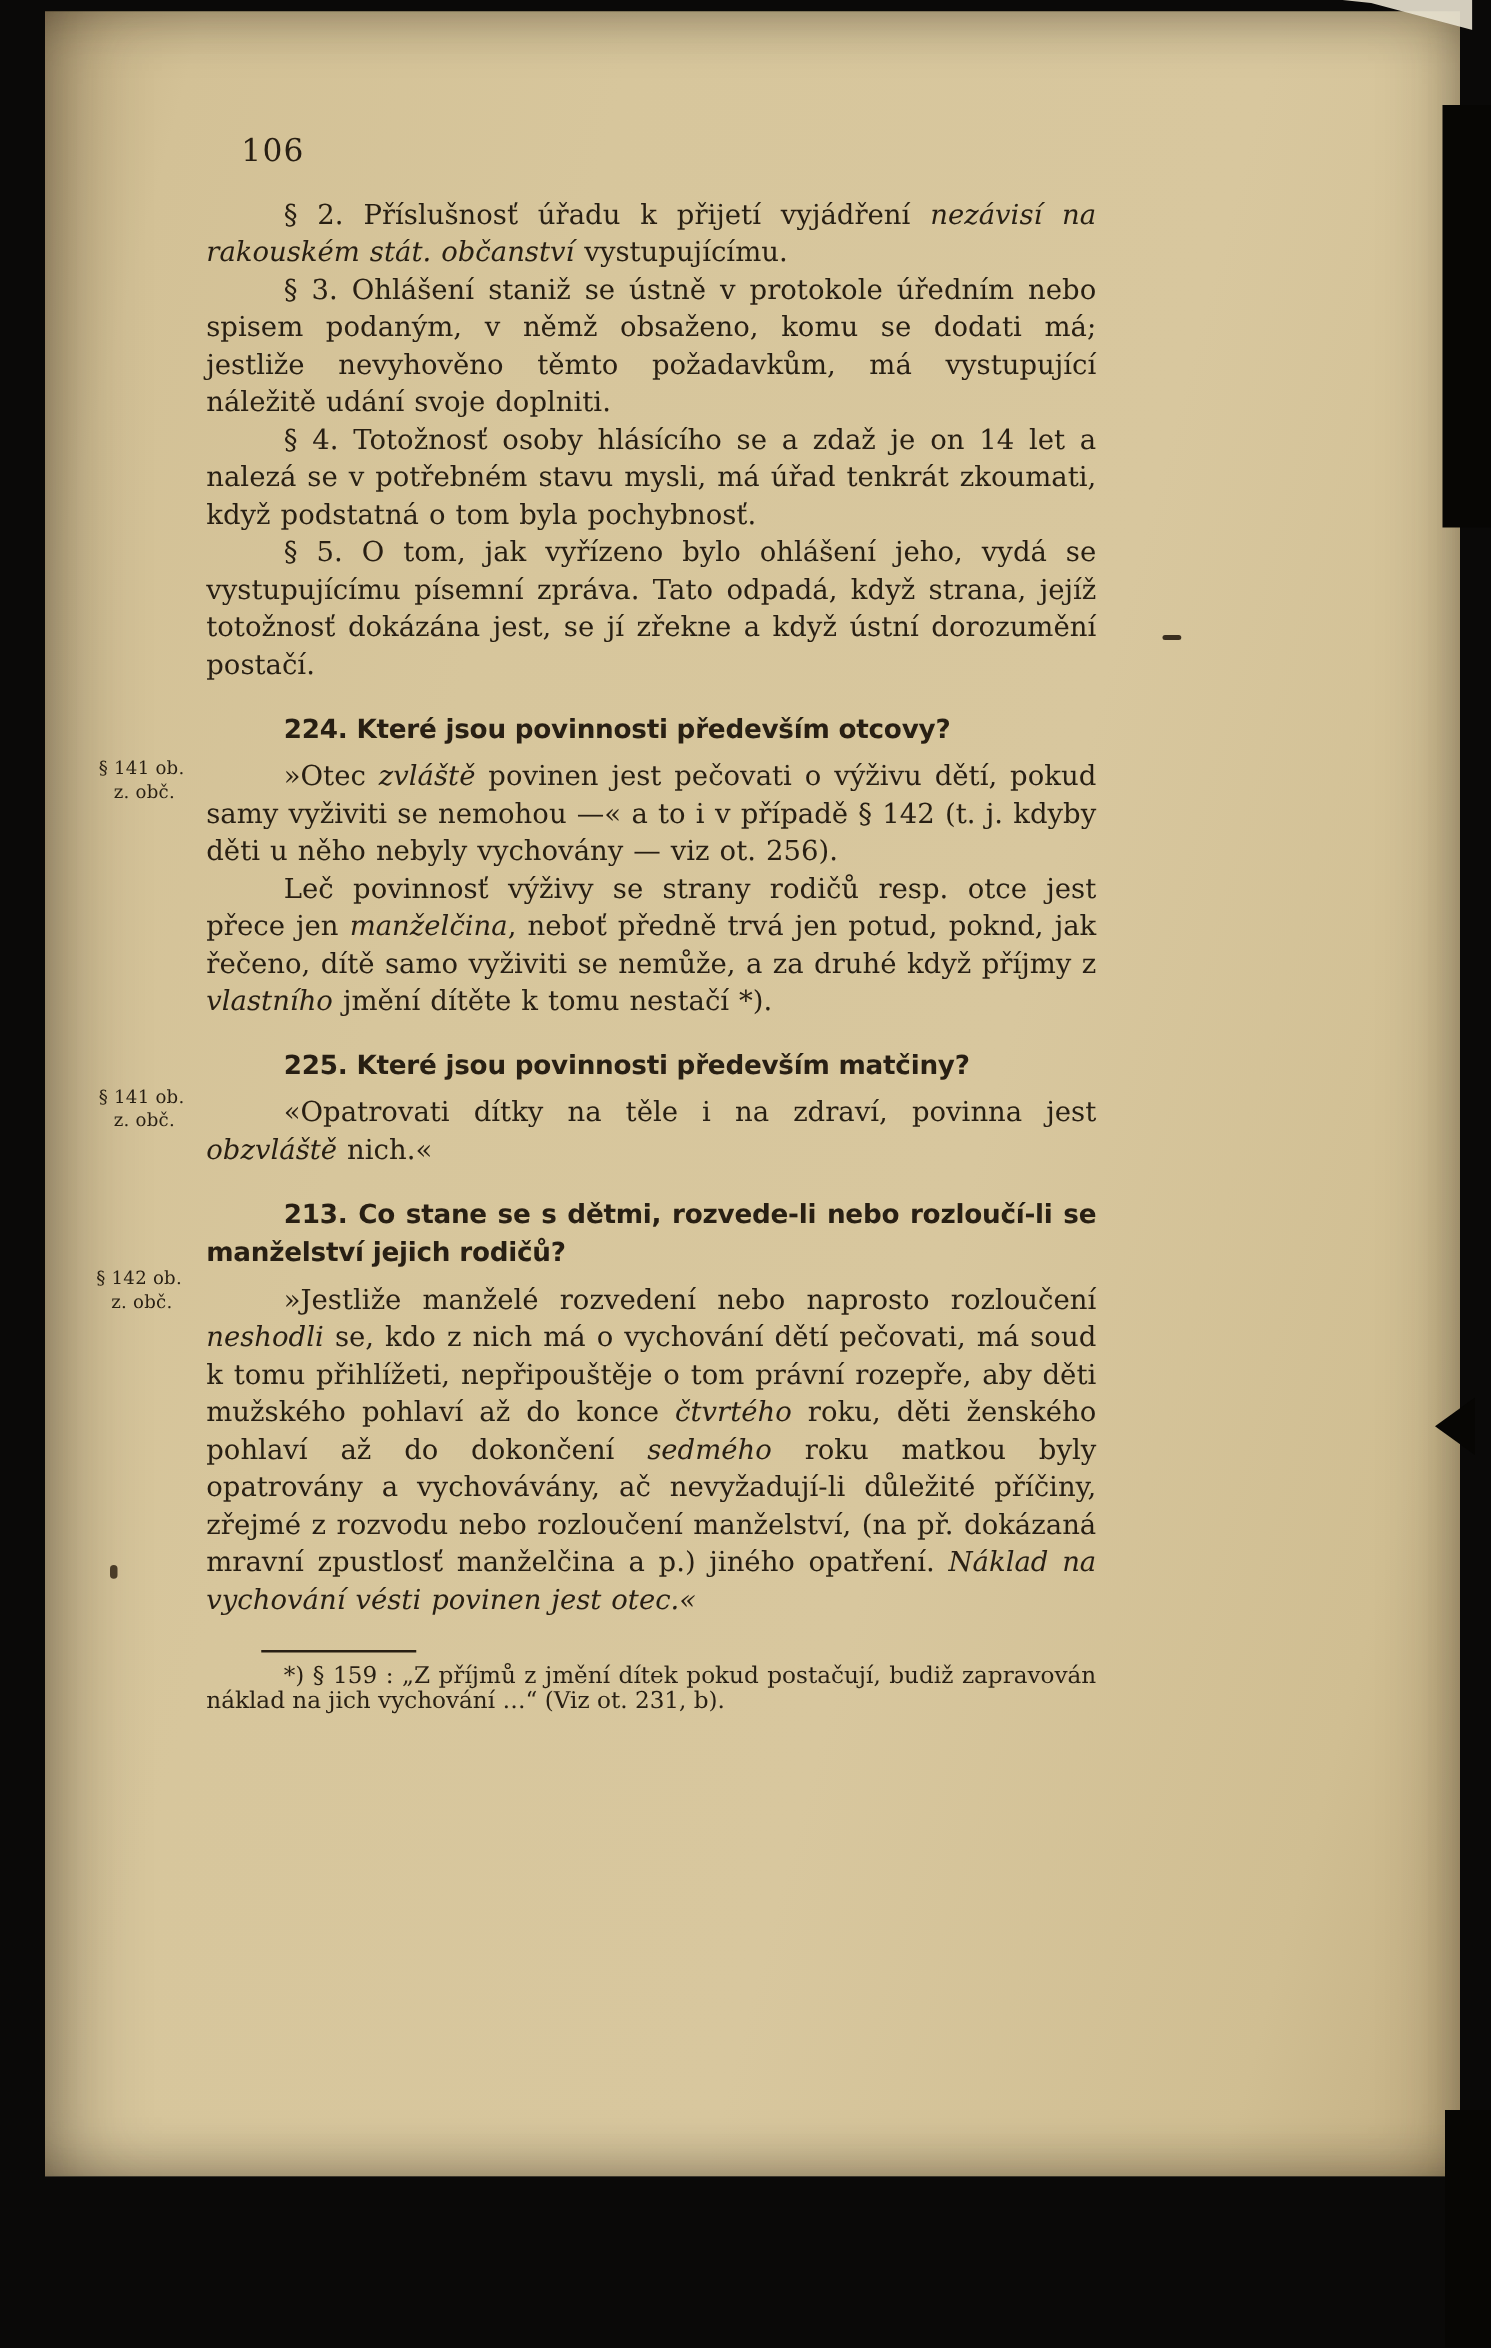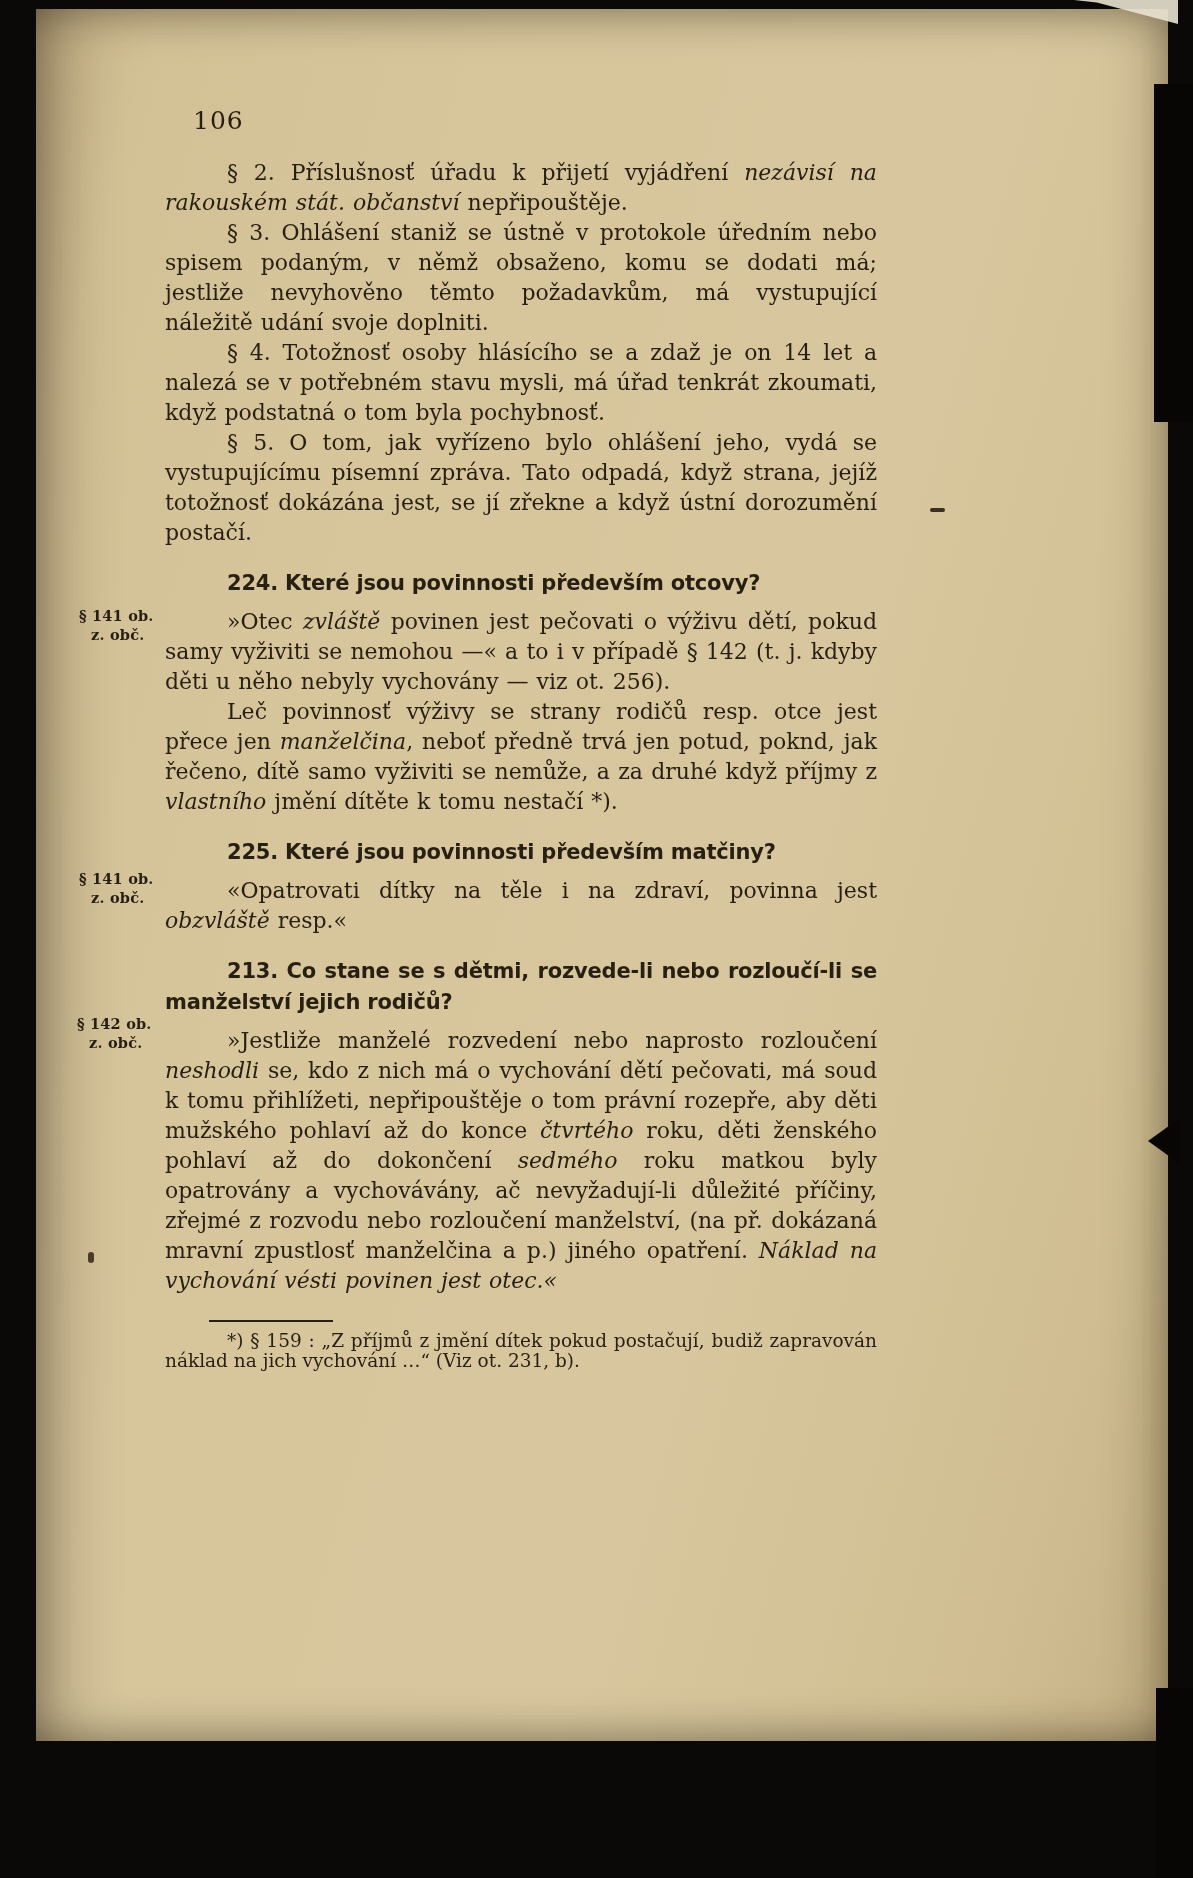--- a/index.html
+++ b/index.html
@@ -70,21 +70,21 @@
     font-size:21px;
     line-height:31px;
     letter-spacing:-0.2px;
     text-indent:62px;
     text-align:justify;
   }
   .margin-note{
     position:absolute;
     width:84px;
     font-size:14.5px;
-    font-weight:bold;
+    font-weight:normal;
     line-height:19px;
     letter-spacing:.2px;
     white-space:nowrap;
   }
   .margin-note .l1{display:block;}
   .margin-note .l2{display:block;padding-left:12px;}
   .note-224{left:-86px;top:38px;}
   .note-225{left:-86px;top:32px;}
   .note-256{left:-88px;top:58px;}
   .footnote{margin-top:24px;}
@@ -104,21 +104,21 @@
 </head>
 <body>
 
 <div class="paper">
 
   <div class="content">
 
     <div class="page-number">106</div>
 
     <div>
-      <p class="body-para"><span>§ 2. Příslušnosť úřadu k přijetí vyjádření </span><span class="it">nezávisí na rakouském stát. občanství</span><span> nepřipouštěje.</span></p>
+      <p class="body-para"><span>§ 2. Příslušnosť úřadu k přijetí vyjádření </span><span class="it">nezávisí na rakouském stát. občanství</span><span> vystupujícímu.</span></p>
       <p class="body-para"><span>§ 3. Ohlášení staniž se ústně v protokole úředním nebo spisem podaným, v němž obsaženo, komu se dodati má; jestliže nevyhověno těmto požadavkům, má vystupující náležitě udání svoje doplniti.</span></p>
       <p class="body-para"><span>§ 4. Totožnosť osoby hlásícího se a zdaž je on 14 let a nalezá se v potřebném stavu mysli, má úřad tenkrát zkoumati, když podstatná o tom byla pochybnosť.</span></p>
       <p class="body-para"><span>§ 5. O tom, jak vyřízeno bylo ohlášení jeho, vydá se vystupujícímu písemní zpráva. Tato odpadá, když strana, jejíž totožnosť dokázána jest, se jí zřekne a když ústní dorozumění postačí.</span></p>
     </div>
 
     <section class="question">
       <h2 class="q-heading">224. Které jsou povinnosti především otcovy?</h2>
       <div class="margin-note note-224">
         <span class="l1">§ 141 ob.</span>
         <span class="l2">z. obč.</span>
@@ -126,21 +126,21 @@
       <p class="body-para"><span>»Otec </span><span class="it">zvláště</span><span> povinen jest pečovati o výživu dětí, pokud samy vyživiti se nemohou —« a to i v případě § 142 (t. j. kdyby děti u něho nebyly vychovány — viz ot. 256).</span></p>
       <p class="body-para"><span>Leč povinnosť výživy se strany rodičů resp. otce jest přece jen </span><span class="it">manželčina</span><span>, neboť předně trvá jen potud, poknd, jak řečeno, dítě samo vyživiti se nemůže, a za druhé když příjmy z </span><span class="it">vlastního</span><span> jmění dítěte k tomu nestačí *).</span></p>
     </section>
 
     <section class="question">
       <h2 class="q-heading">225. Které jsou povinnosti především matčiny?</h2>
       <div class="margin-note note-225">
         <span class="l1">§ 141 ob.</span>
         <span class="l2">z. obč.</span>
       </div>
-      <p class="body-para"><span>«Opatrovati dítky na těle i na zdraví, povinna jest </span><span class="it">obzvláště</span><span> resp.«</span></p>
+      <p class="body-para"><span>«Opatrovati dítky na těle i na zdraví, povinna jest </span><span class="it">obzvláště</span><span> nich.«</span></p>
     </section>
 
     <section class="question">
       <h2 class="q-heading">213. Co stane se s dětmi, rozvede-li nebo rozloučí-li se manželství jejich rodičů?</h2>
       <div class="margin-note note-256">
         <span class="l1">§ 142 ob.</span>
         <span class="l2">z. obč.</span>
       </div>
       <p class="body-para"><span>»Jestliže manželé rozvedení nebo naprosto rozloučení </span><span class="it">neshodli</span><span> se, kdo z nich má o vychování dětí pečovati, má soud k tomu přihlížeti, nepřipouštěje o tom právní rozepře, aby děti mužského pohlaví až do konce </span><span class="it">čtvrtého</span><span> roku, děti ženského pohlaví až do dokončení </span><span class="it">sedmého</span><span> roku matkou byly opatrovány a vychovávány, ač nevyžadují-li důležité příčiny, zřejmé z rozvodu nebo rozloučení manželství, (na př. dokázaná mravní zpustlosť manželčina a p.) jiného opatření. </span><span class="it">Náklad na vychování vésti povinen jest otec.«</span></p>
     </section>

